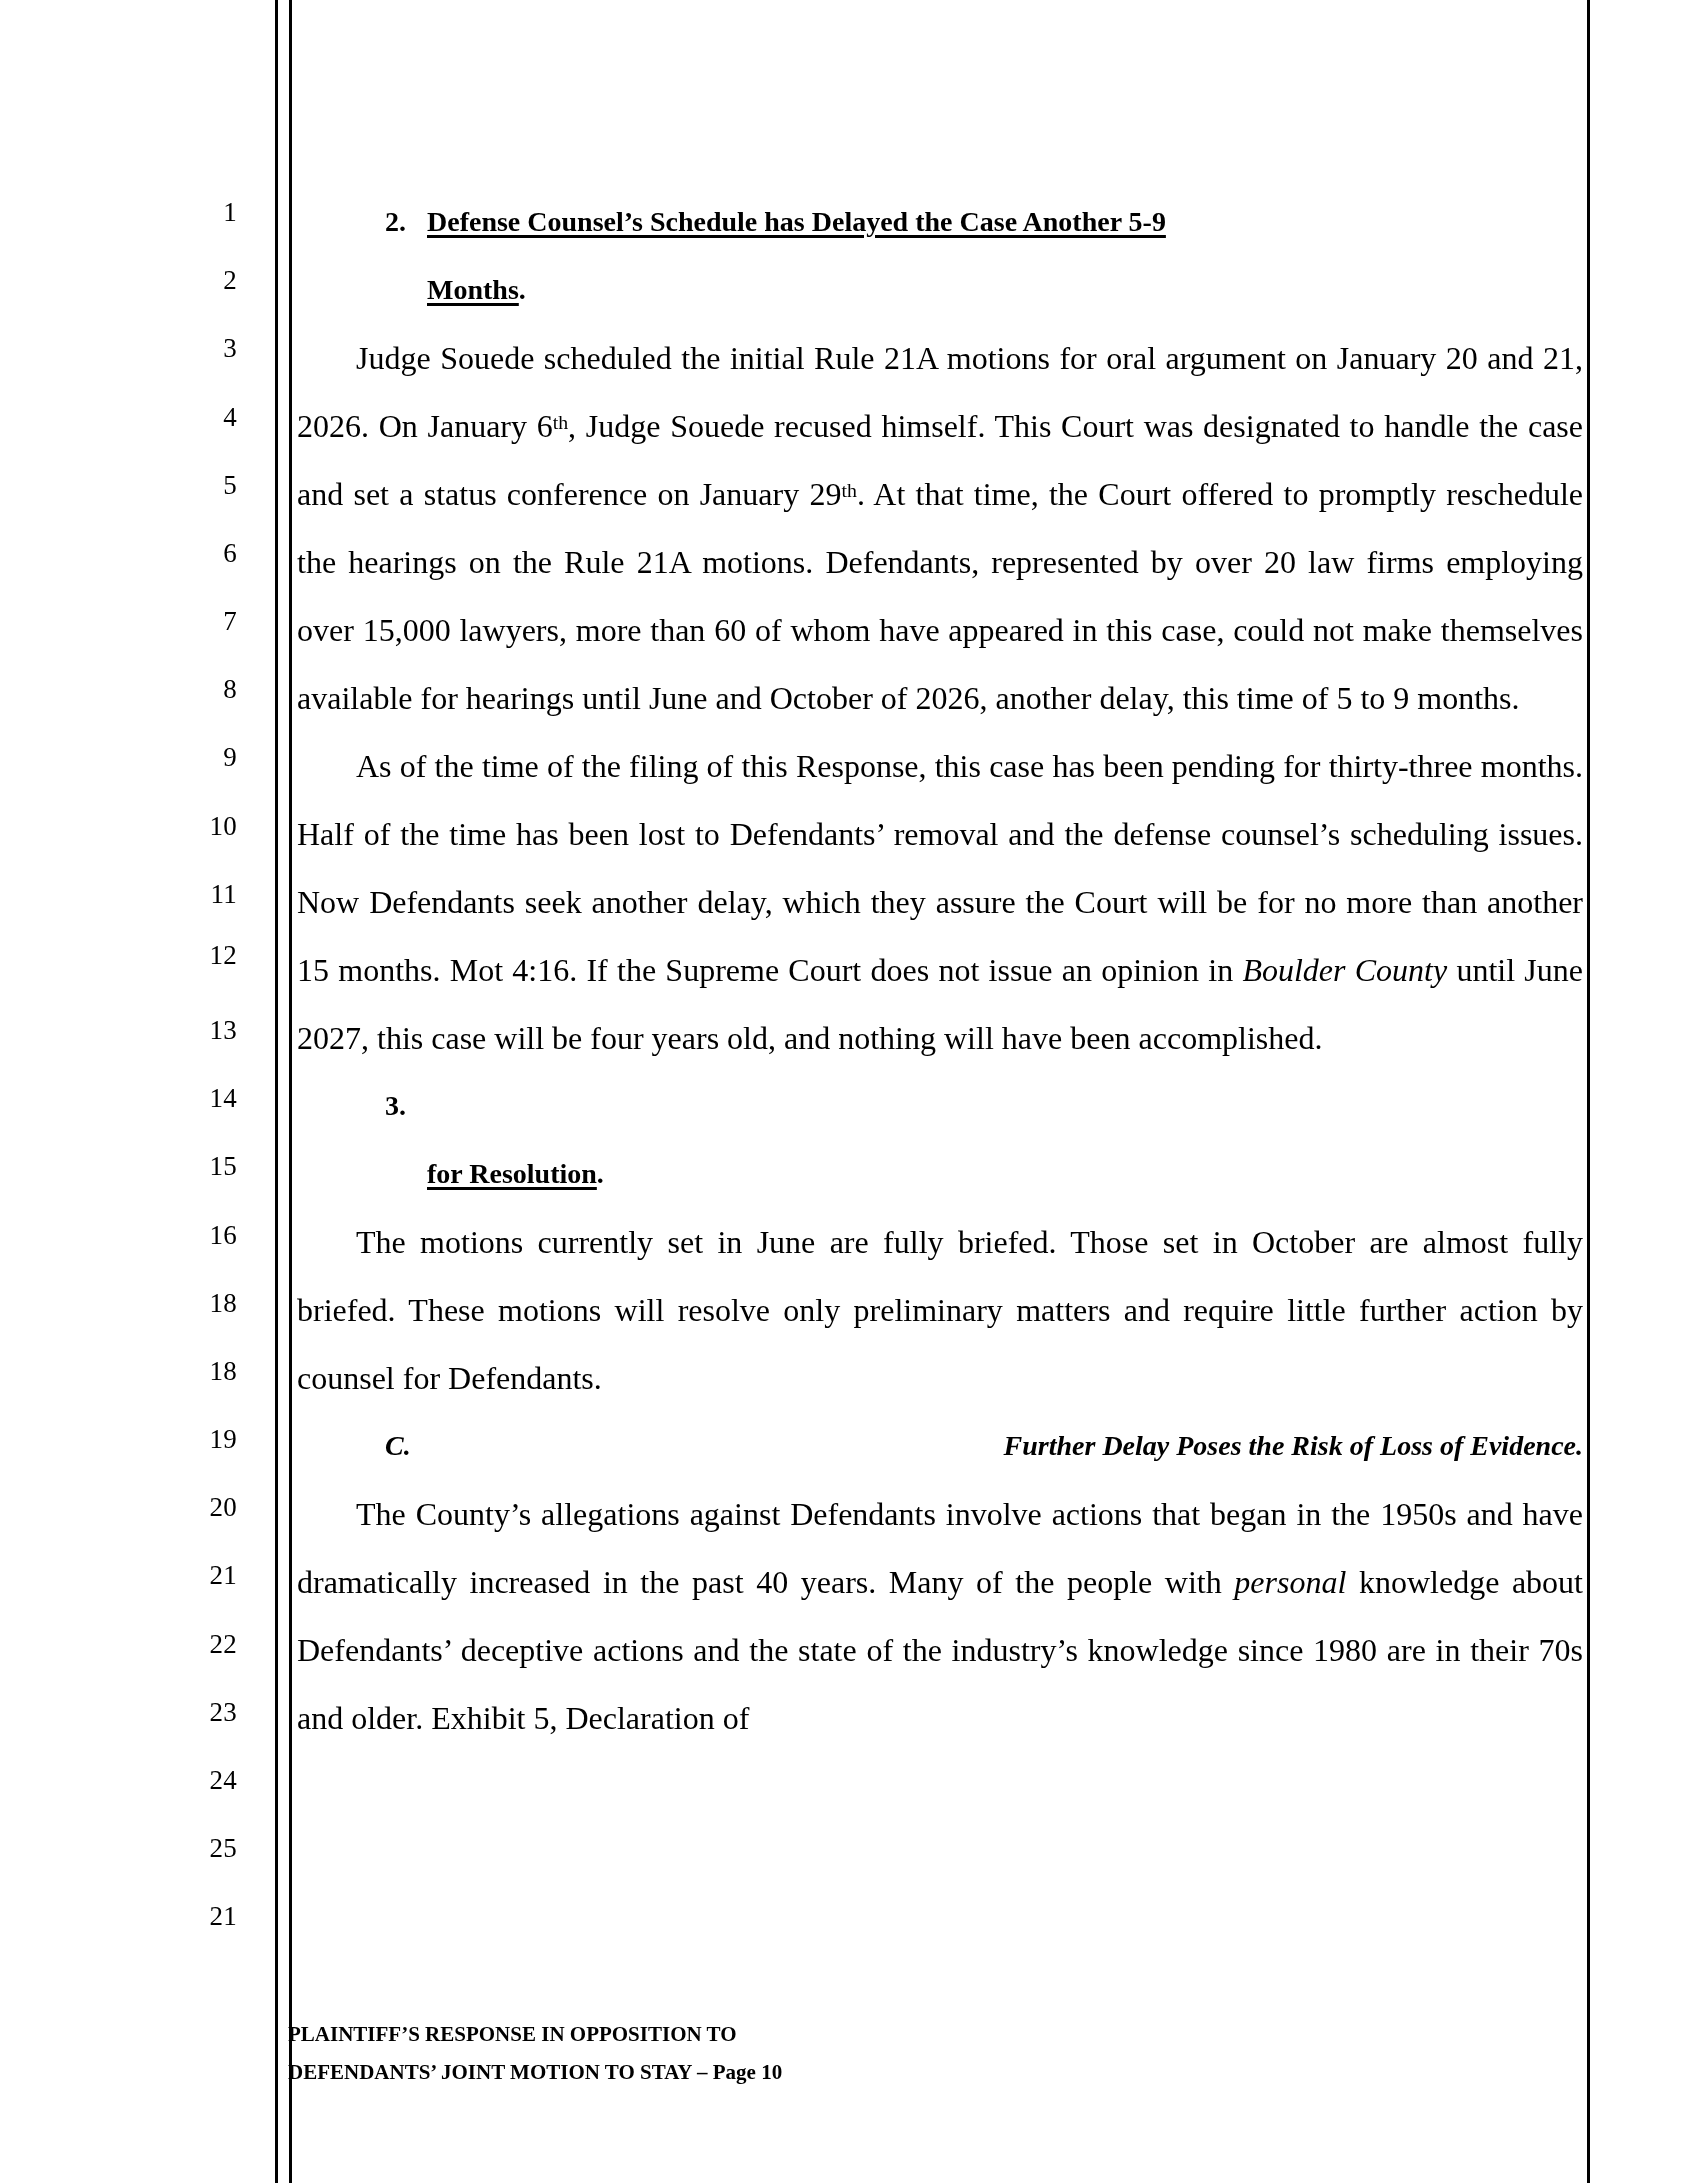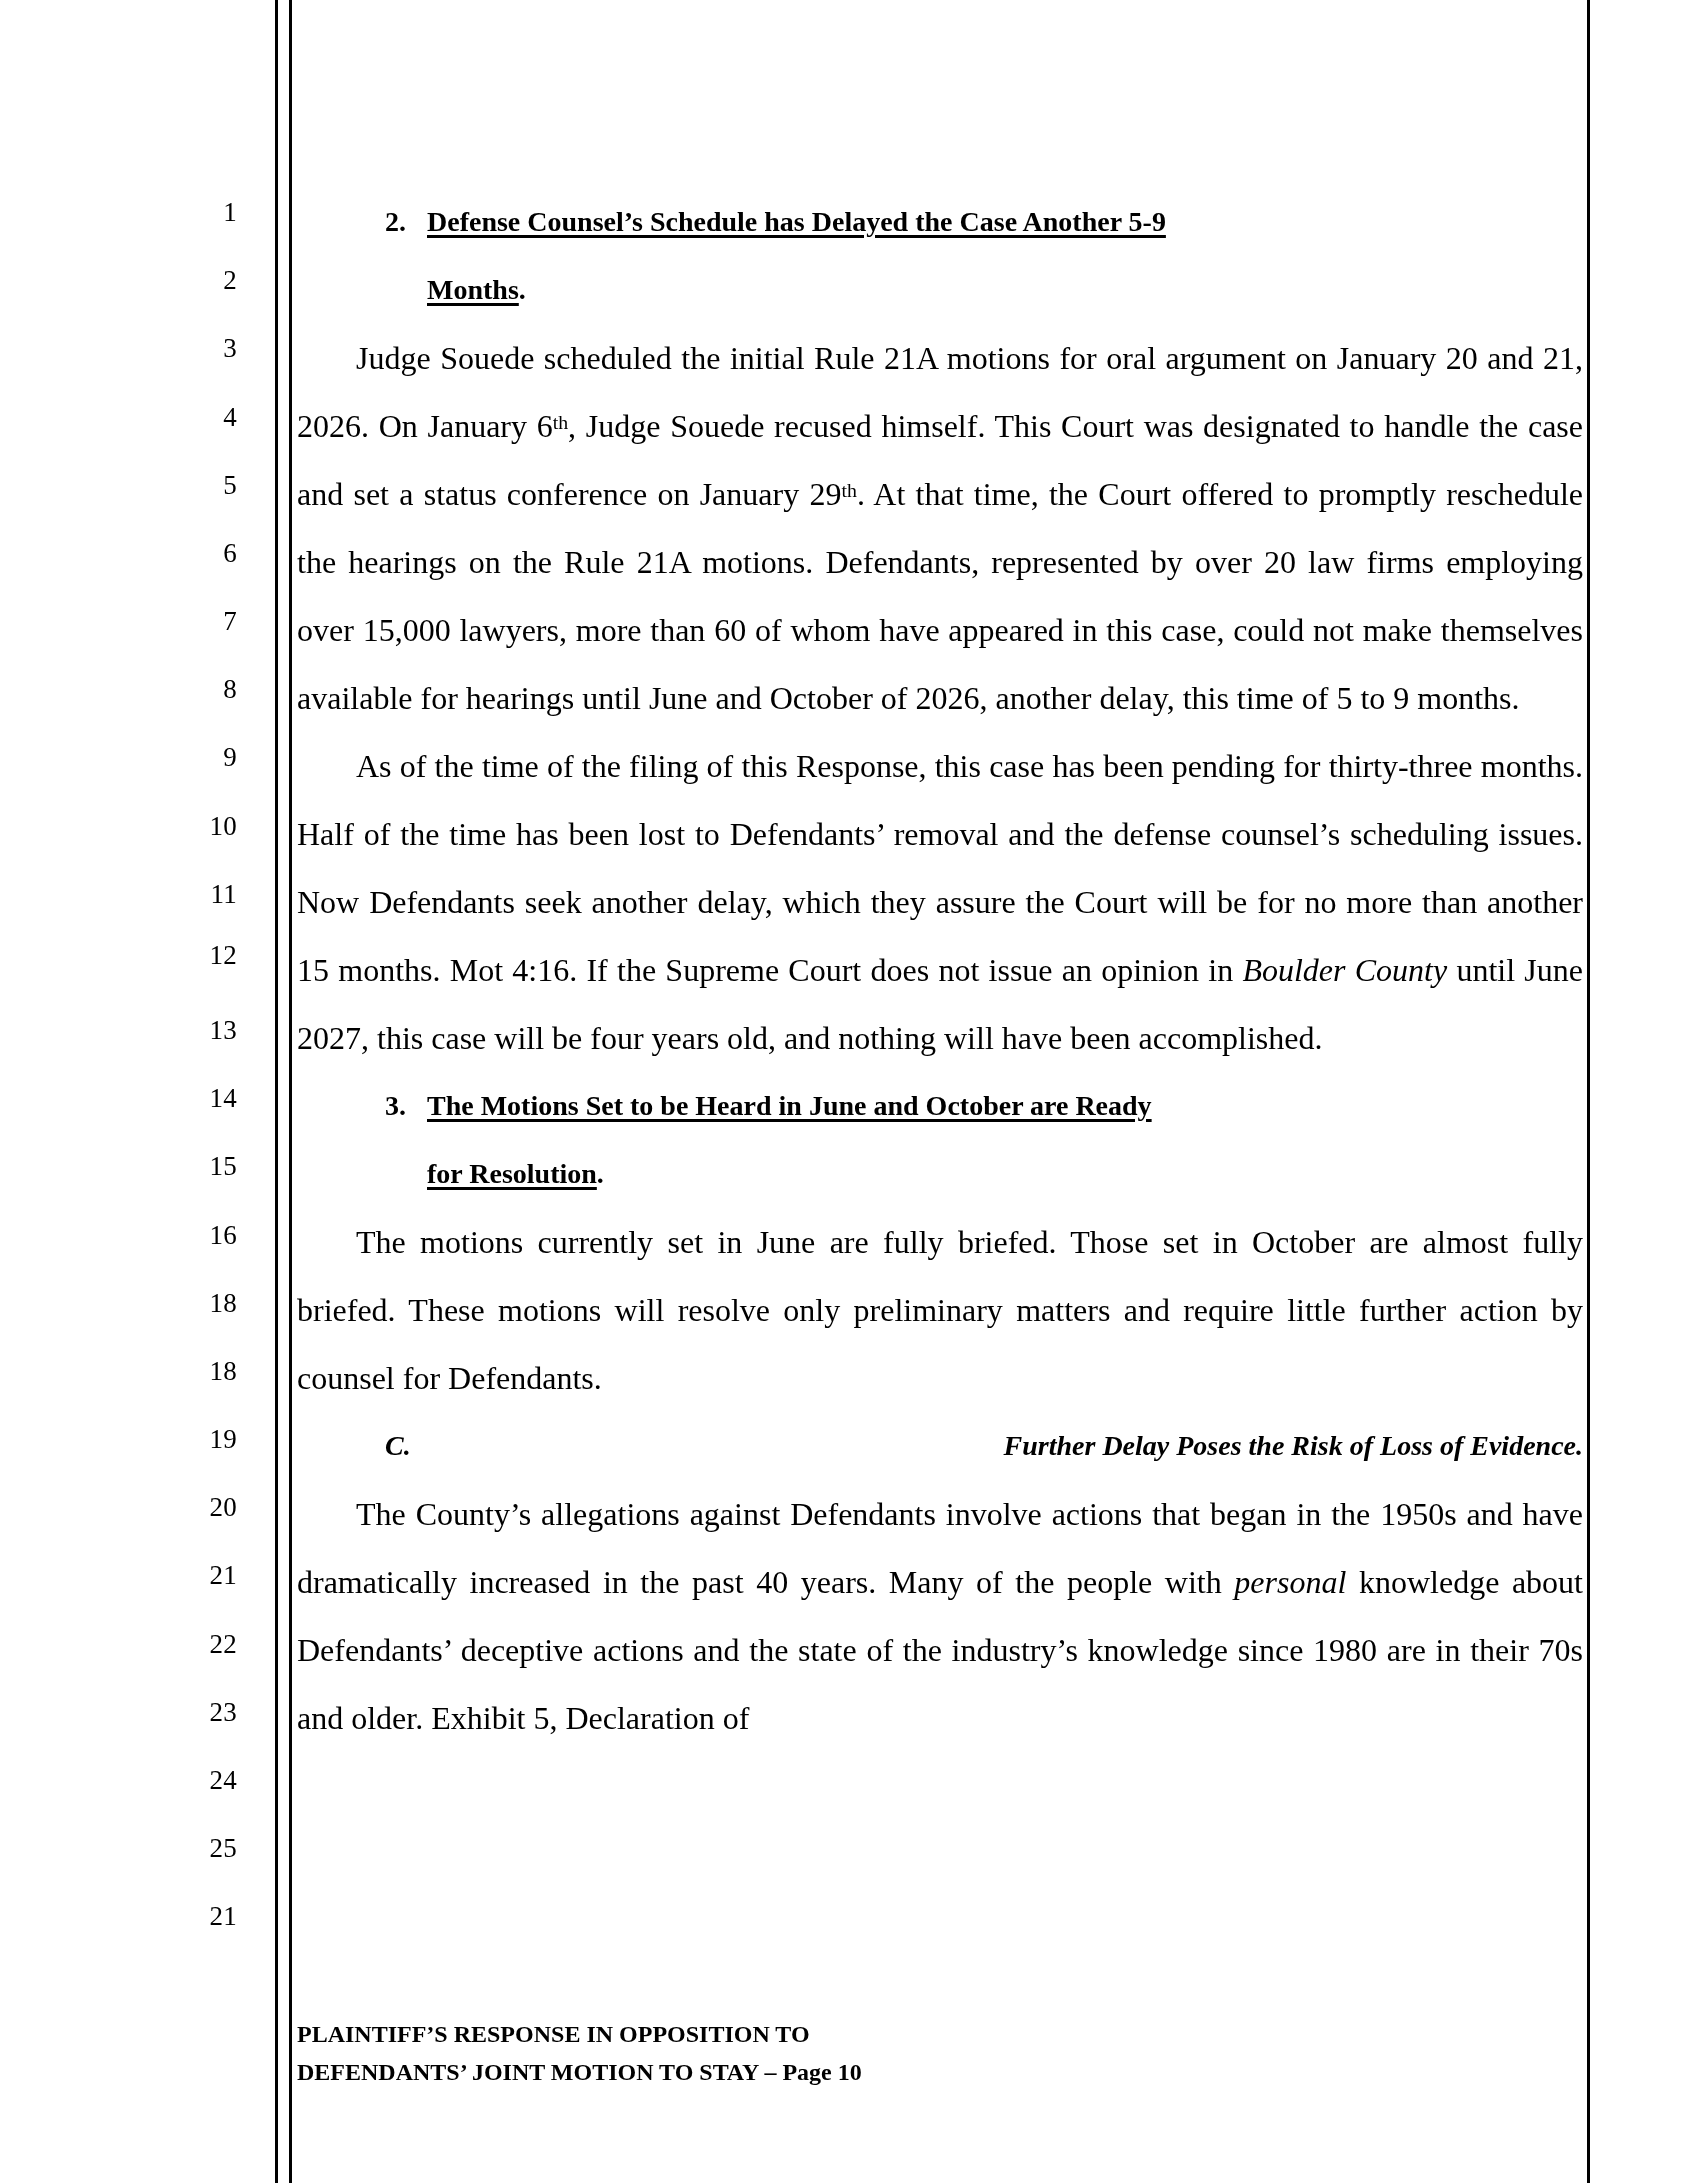--- a/index.html
+++ b/index.html
@@ -127,24 +127,24 @@
   em.it { font-style: italic; }
   sup.ord {
     font-size: 0.62em;
     vertical-align: 0.42em;
     line-height: 0;
   }
 
   
   .footer {
     position: absolute;
-    left: 297px;
+    left: 288px;
     top: 2015px;
     width: 1286px;
-    font-size: 24px;
+    font-size: 21px;
     line-height: 38px;
     font-family: "Liberation Serif", "DejaVu Serif", serif;
   }
   .footer .l1 { font-weight: bold; }
   .footer .l2 { font-weight: bold; }
   .footer .pageref { font-weight: bold; margin-top: 28px; }
 </style>
 </head>
 <body>
 
@@ -190,21 +190,21 @@
         <span class="marker">2.</span>
         <span class="htext"><span class="u">Defense Counsel’s Schedule has Delayed the Case Another 5-9</span><br><span class="u">Months</span><span>.</span></span>
       </div>
 
       <p class="para"><span>Judge Souede scheduled the initial Rule 21A motions for oral argument on January 20 and 21, 2026. On January 6</span><sup class="ord">th</sup><span>, Judge Souede recused himself. This Court was designated to handle the case and set a status conference on January 29</span><sup class="ord">th</sup><span>. At that time, the Court offered to promptly reschedule the hearings on the Rule 21A motions. Defendants, represented by over 20 law firms employing over 15,000 lawyers, more than 60 of whom have appeared in this case, could not make themselves available for hearings until June and October of 2026, another delay, this time of 5 to 9 months.</span></p>
 
       <p class="para"><span>As of the time of the filing of this Response, this case has been pending for thirty-three months. Half of the time has been lost to Defendants’ removal and the defense counsel’s scheduling issues. Now Defendants seek another delay, which they assure the Court will be for no more than another 15 months. Mot 4:16. If the Supreme Court does not issue an opinion in </span><em class="it">Boulder County</em><span> until June 2027, this case will be four years old, and nothing will have been accomplished.</span></p>
 
       <div class="subheading">
         <span class="marker">3.</span>
-        <span class="htext"><span class="u">The Motions Set to be Heard in June and October are Ready</span><br><span class="u">for Resolution</span><span>.</span></span>
+        <span class="htext"><br><span class="u">for Resolution</span><span>.</span></span>
       </div>
 
       <p class="para"><span>The motions currently set in June are fully briefed. Those set in October are almost fully briefed. These motions will resolve only preliminary matters and require little further action by counsel for Defendants.</span></p>
 
       <div class="letterheading">
         <span class="marker">C.</span>
         <span class="htext">Further Delay Poses the Risk of Loss of Evidence.</span>
       </div>
 
       <p class="para"><span>The County’s allegations against Defendants involve actions that began in the 1950s and have dramatically increased in the past 40 years. Many of the people with </span><em class="it">personal</em><span> knowledge about Defendants’ deceptive actions and the state of the industry’s knowledge since 1980 are in their 70s and older. Exhibit 5, Declaration of</span></p>

